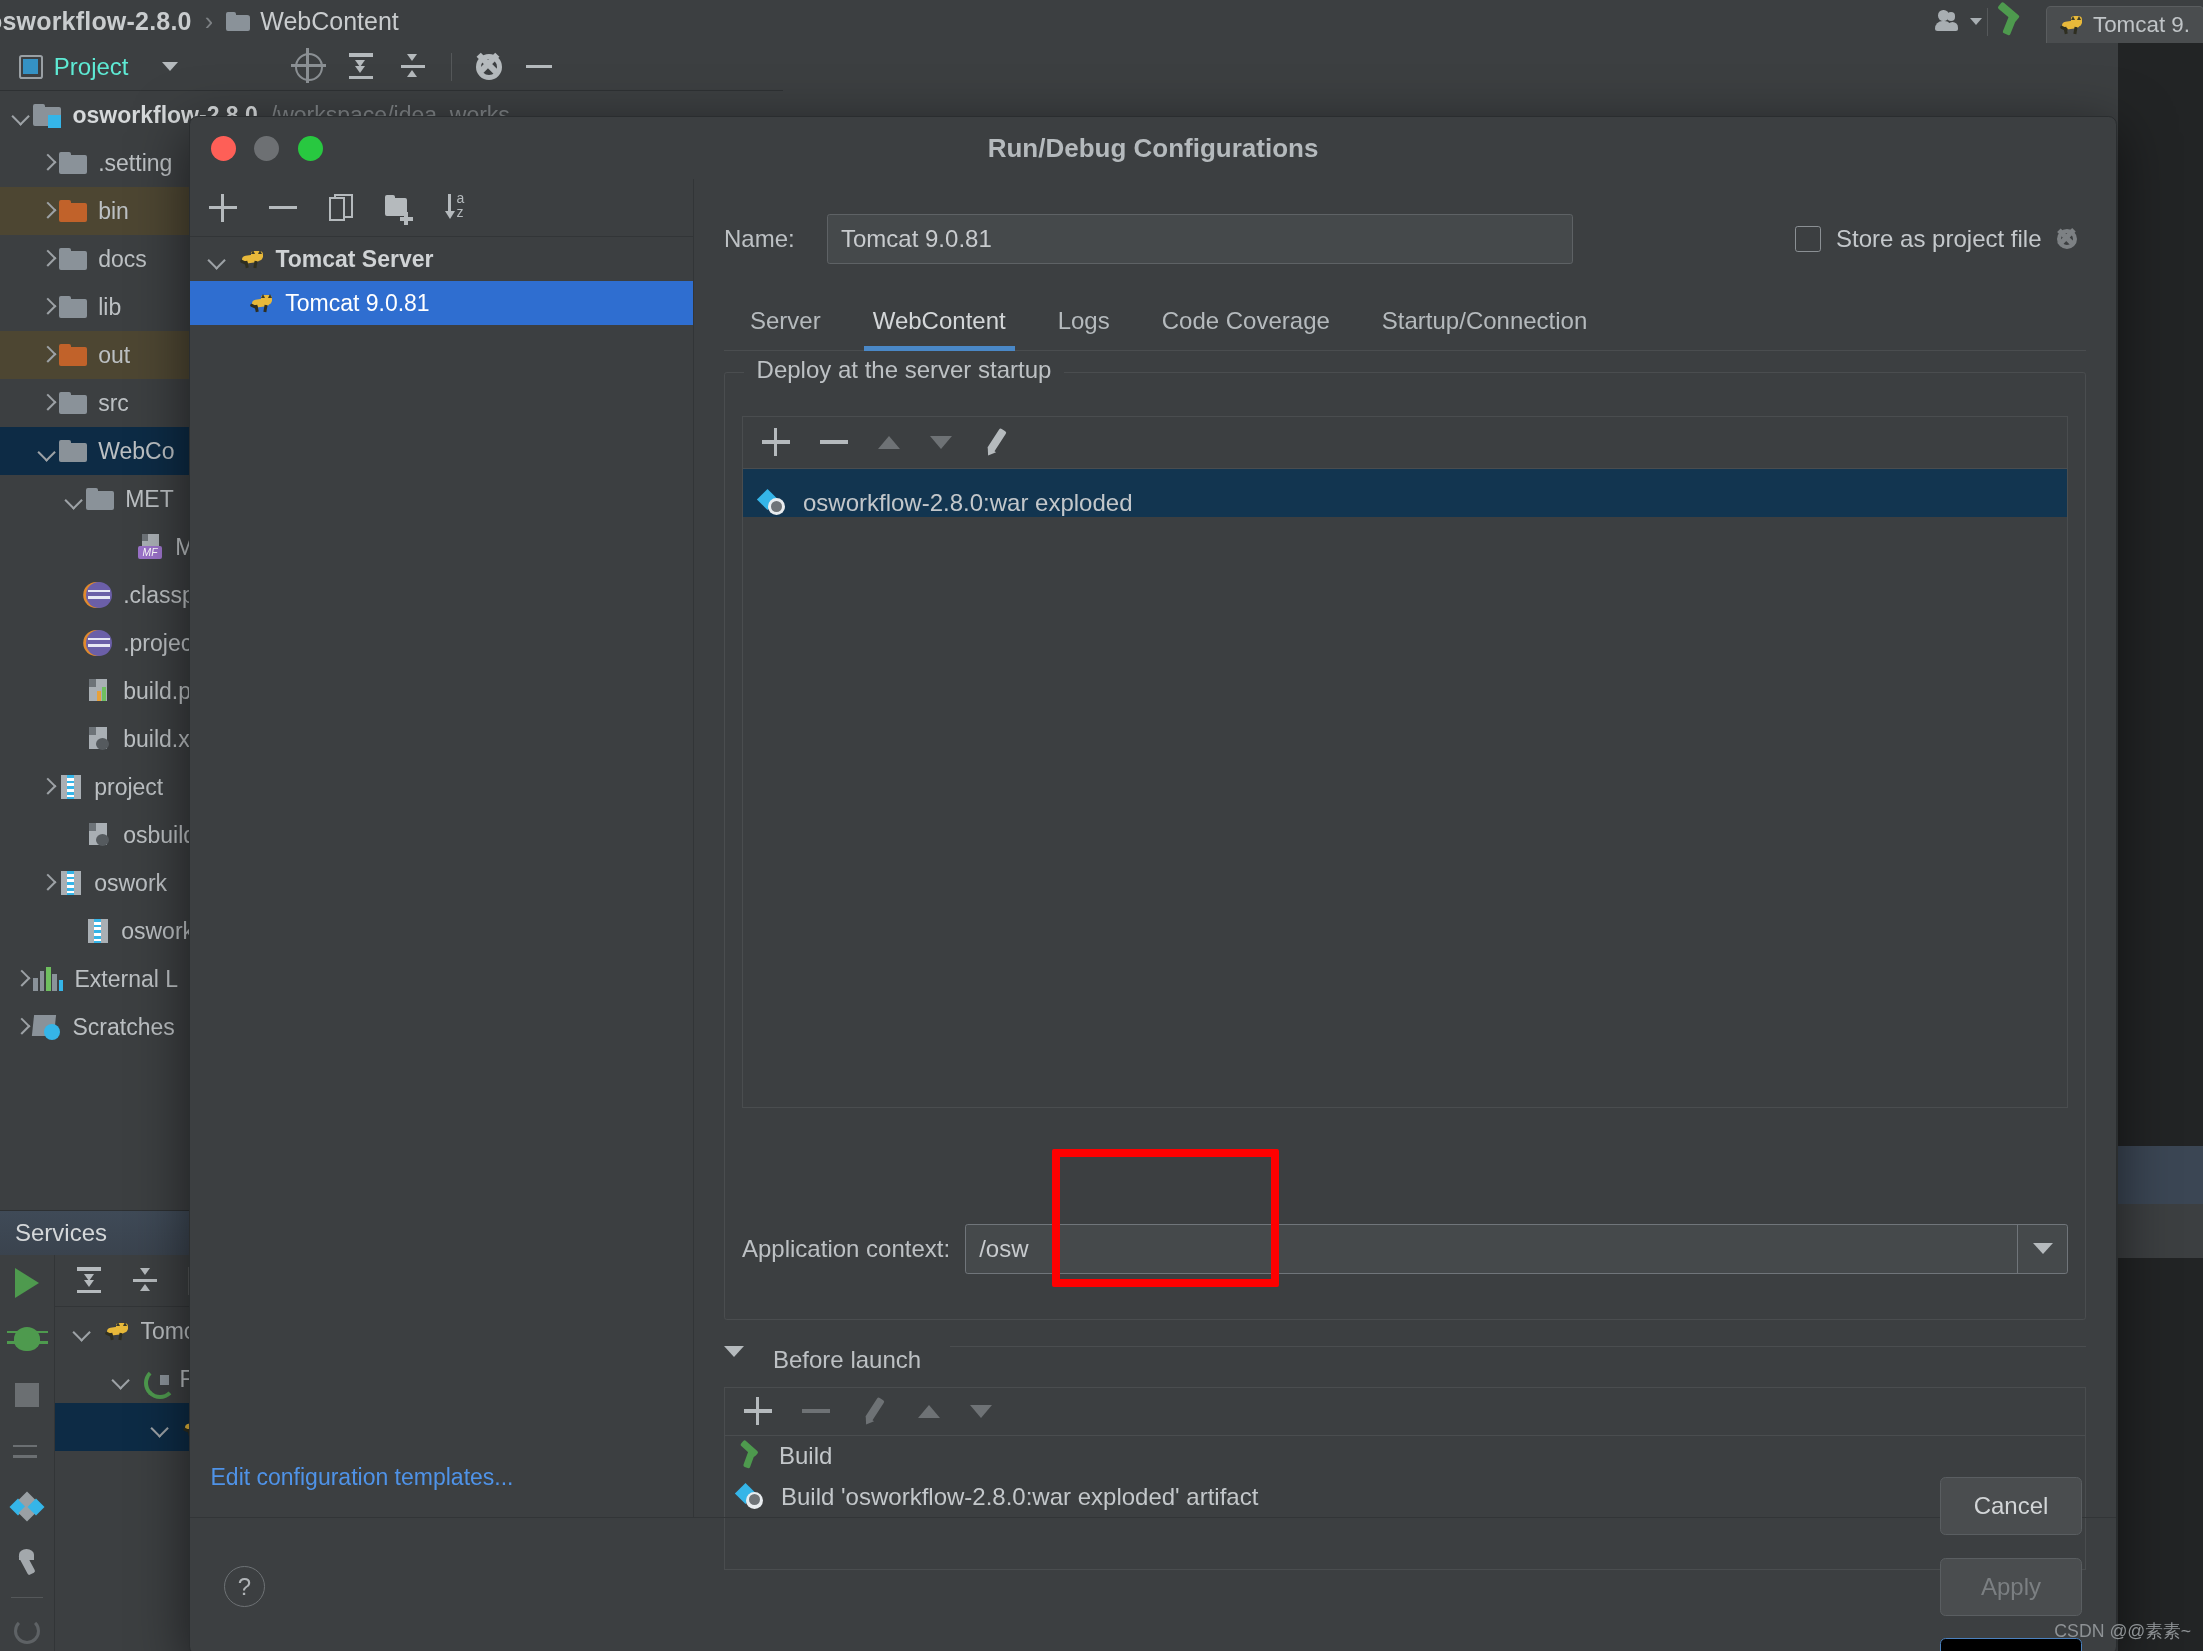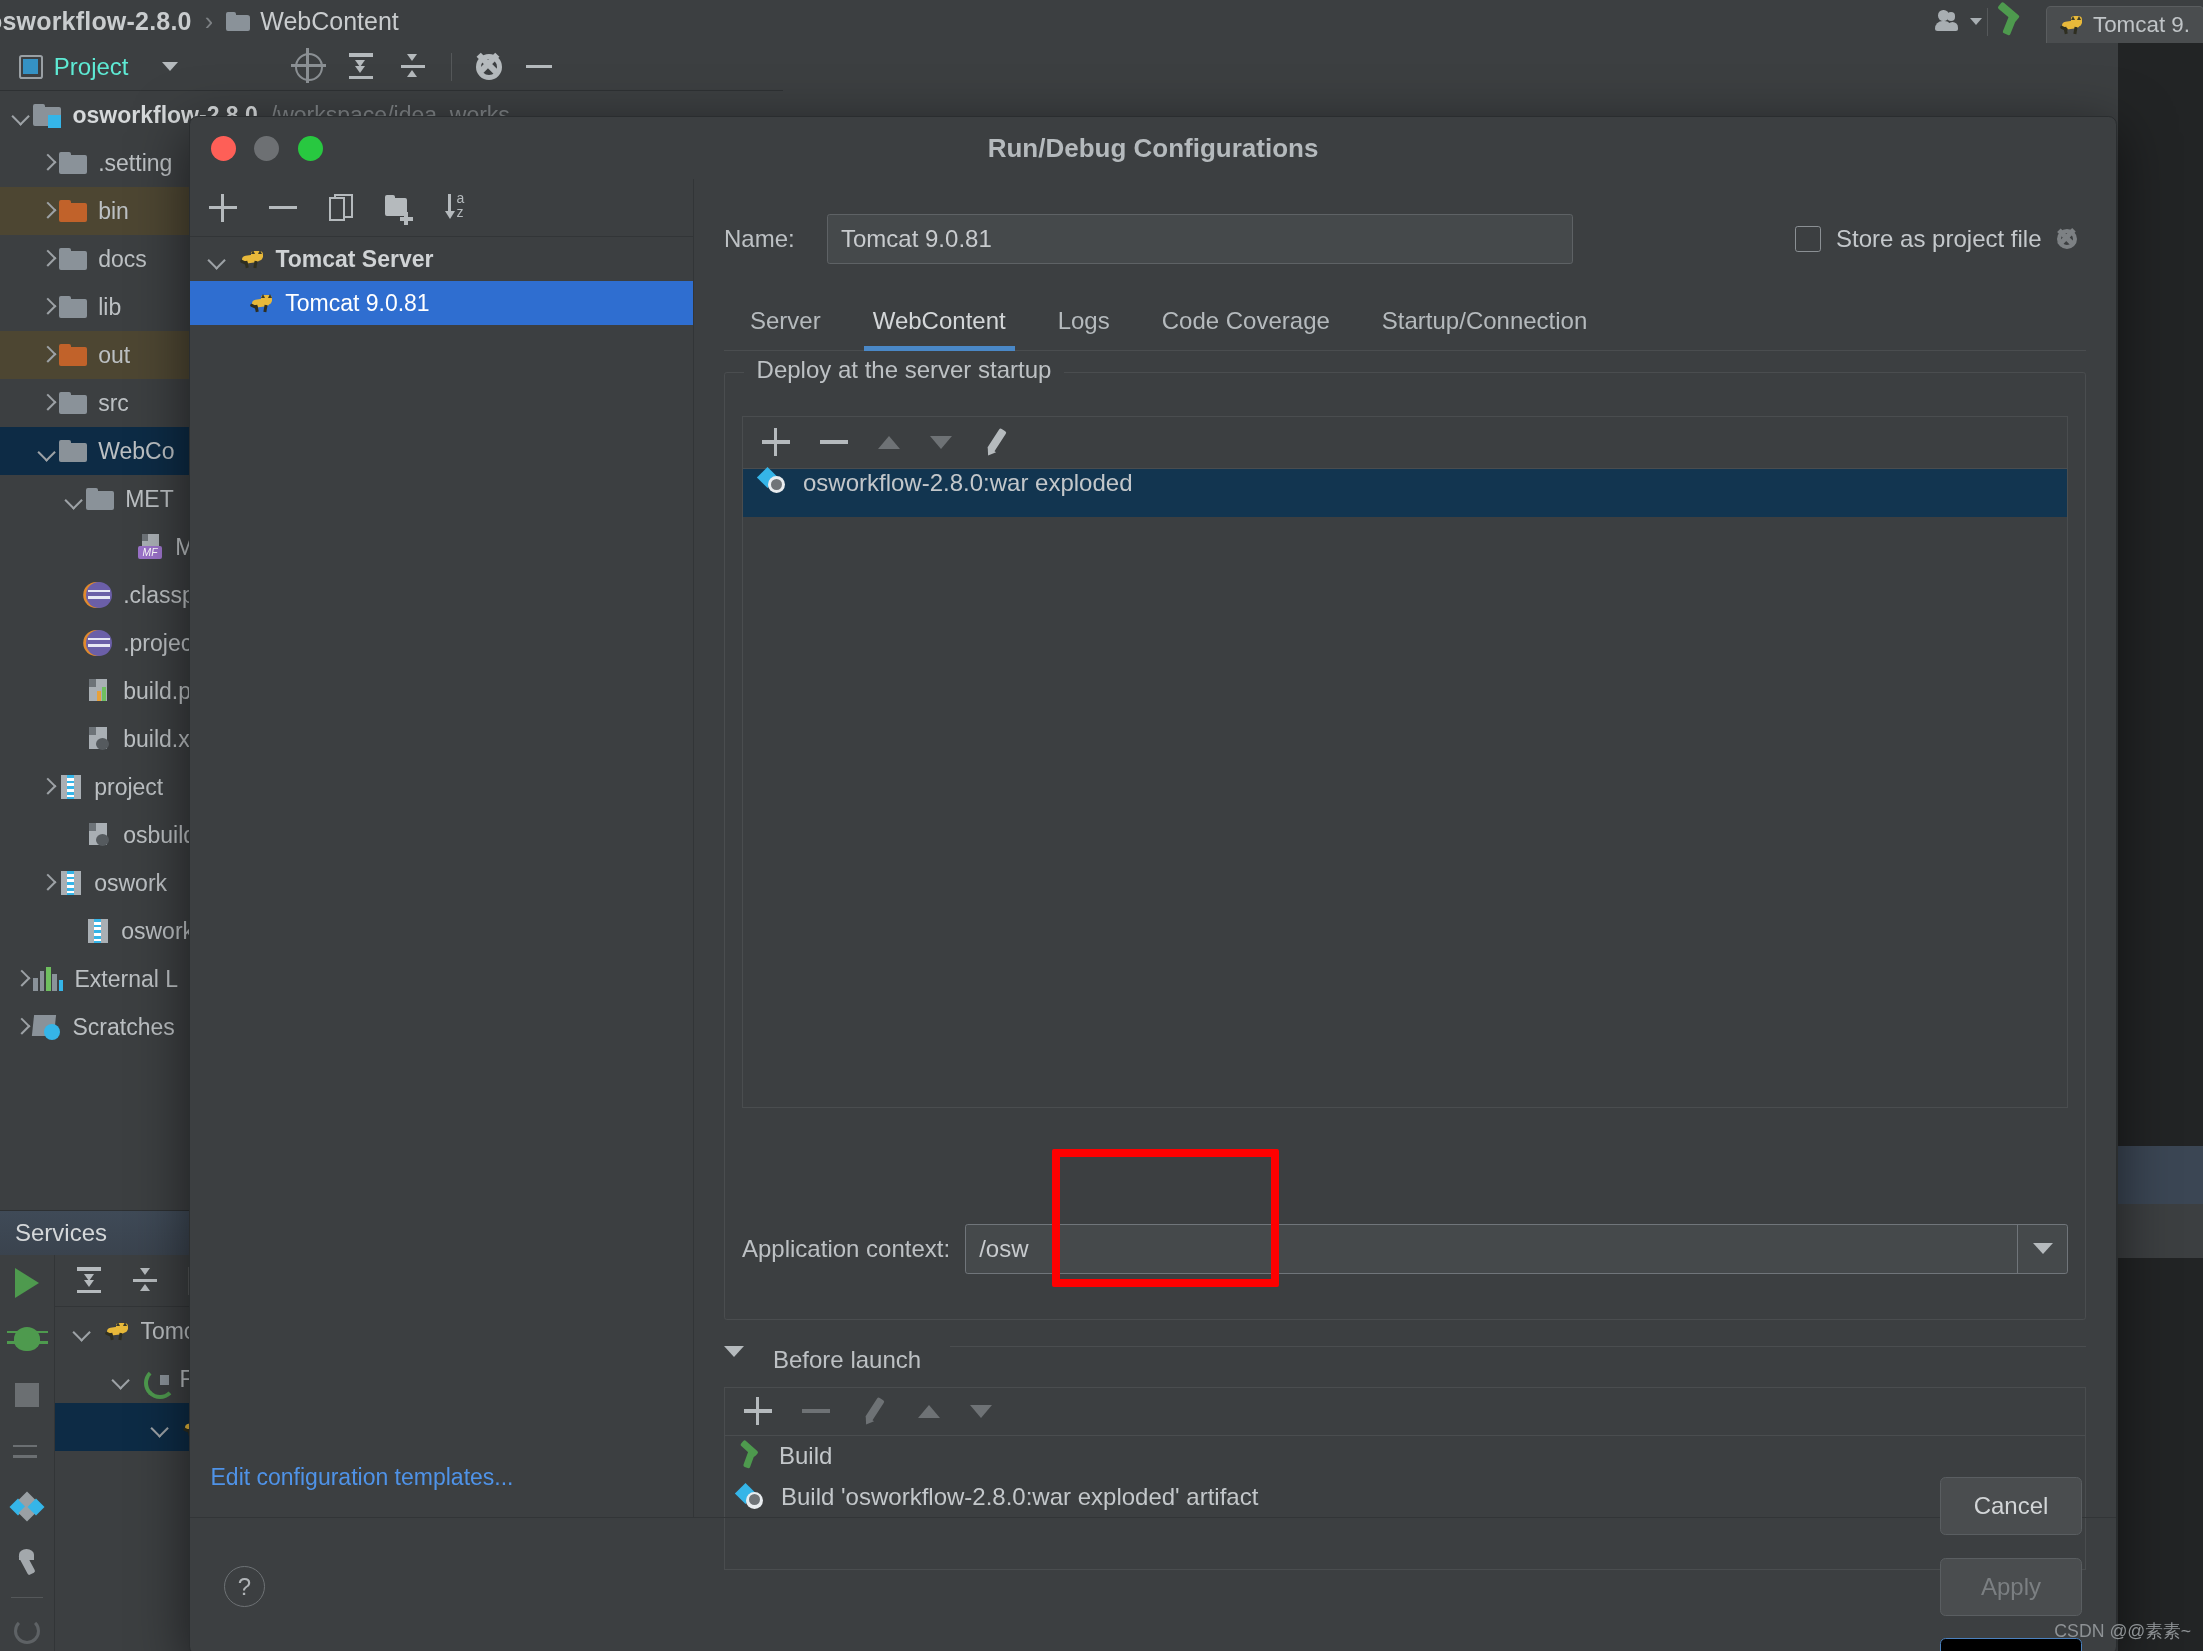--- a/index.html
+++ b/index.html
@@ -236,21 +236,21 @@
     color:#bdc1c4; font-size:24px;
   }
   .list-box { margin:43px 17px 0 17px; border:0.9px solid #4a4d4f; height:692px; }
   .list-toolbar { height:52px; display:flex; align-items:center; gap:30px; padding-left:18.6px; border-bottom:0.9px solid #4a4d4f; }
   .tri-up { width:0;height:0;border-left:11.2px solid transparent;border-right:11.2px solid transparent;border-bottom:13px solid #6e7275; }
   .tri-dn { width:0;height:0;border-left:11.2px solid transparent;border-right:11.2px solid transparent;border-top:13px solid #6e7275; }
   .pencil { width:28px; height:28px; position:relative; }
   .pencil::before{content:"";position:absolute;left:11.2px;top:0;width:7.5px;height:24px;background:#b5babd;transform:rotate(33deg);border-radius:1.9px;}
   .pencil::after{content:"";position:absolute;left:3.7px;top:20.5px;width:0;height:0;border-left:5.6px solid transparent;border-right:5.6px solid transparent;border-top:7.5px solid #b5babd;transform:rotate(33deg);}
   .pencil.dim::before{background:#6e7275;} .pencil.dim::after{border-top-color:#6e7275;}
-  .list-item { height:48px; display:flex; align-items:flex-start; gap:13px; padding-left:17px; color:#c3c7ca; font-size:24px; }
+  .list-item { height:48px; display:flex; align-items:flex-end; gap:13px; padding-left:17px; color:#c3c7ca; font-size:24px; }
   .list-item.sel { background:#123550; }
   .artifact-ico { width:30px; height:26px; position:relative; flex:none; }
   .artifact-ico .d1 { position:absolute; left:0; top:1.9px; width:15px; height:15px; background:#35b5e8; transform:rotate(45deg); }
   .artifact-ico .d2 { position:absolute; left:8.4px; top:7.5px; width:17px; height:17px; border-radius:50%; background:#e8ecef; }
   .artifact-ico .d3 { position:absolute; left:11.2px; top:10.3px; width:11.2px; height:11.2px; border-radius:50%; background:#6f7478; }
 
   .appctx-row { position:absolute; left:17px; right:17px; bottom:45px; display:flex; align-items:center; gap:15px; }
   .appctx-label { color:#bdc1c4; font-size:24px; white-space:nowrap; }
   .appctx-combo {
     flex:1; height:50px; background:#45494b; border:0.9px solid #70757a; border-radius:2.8px;

